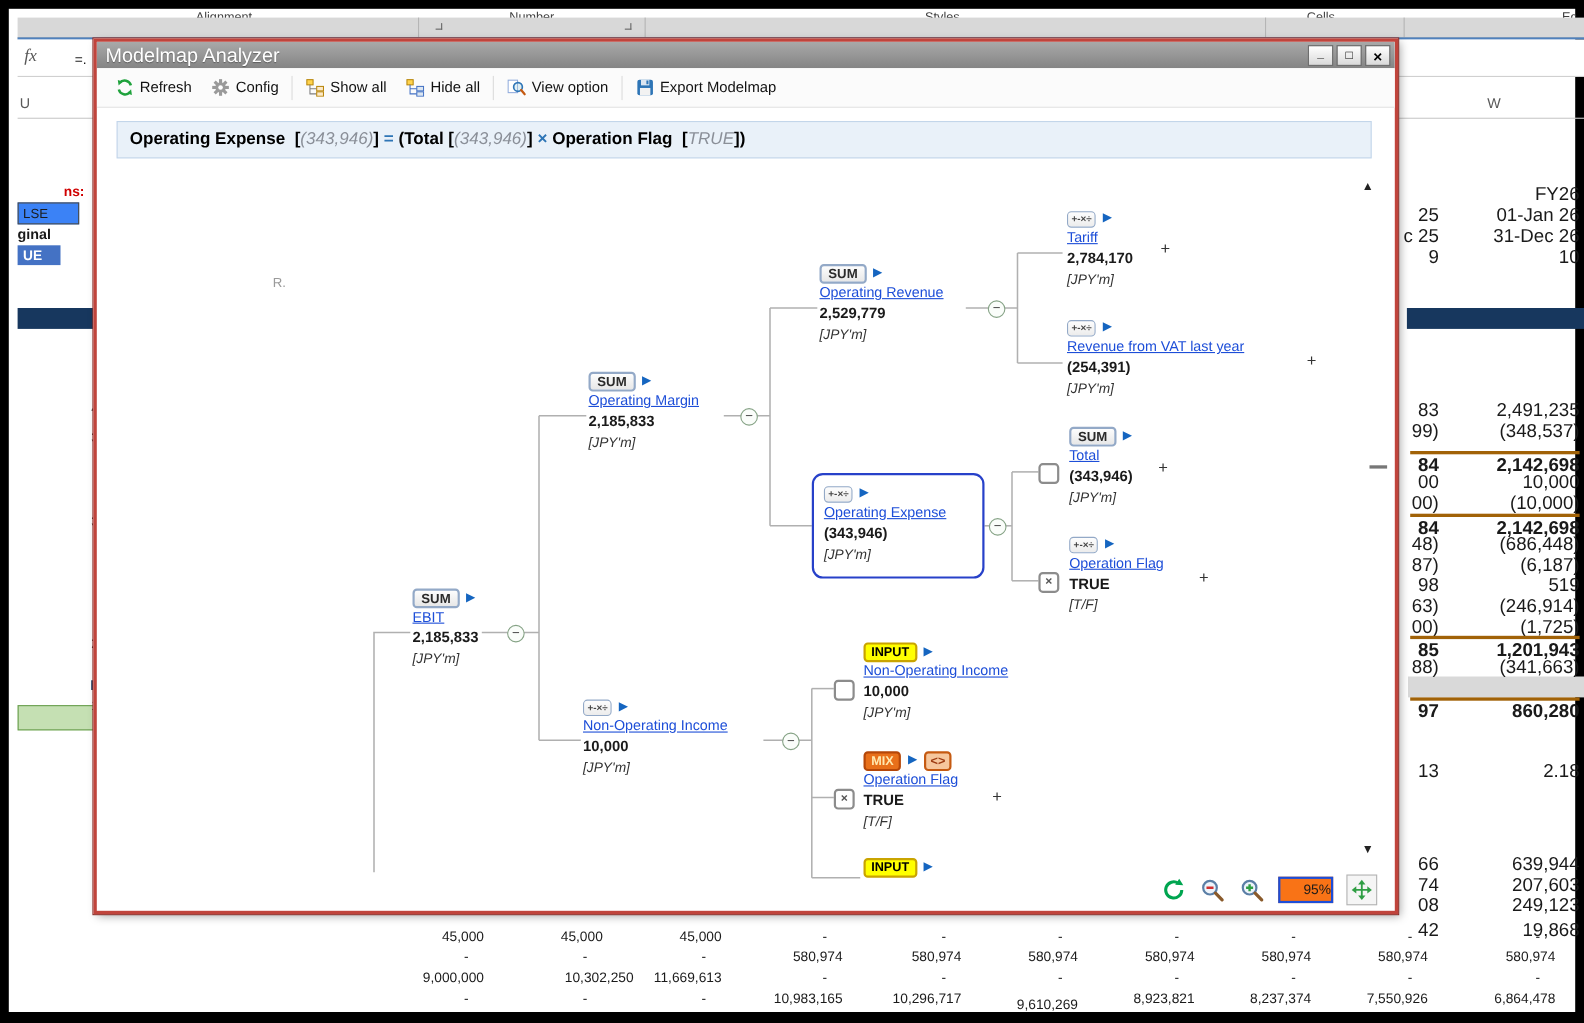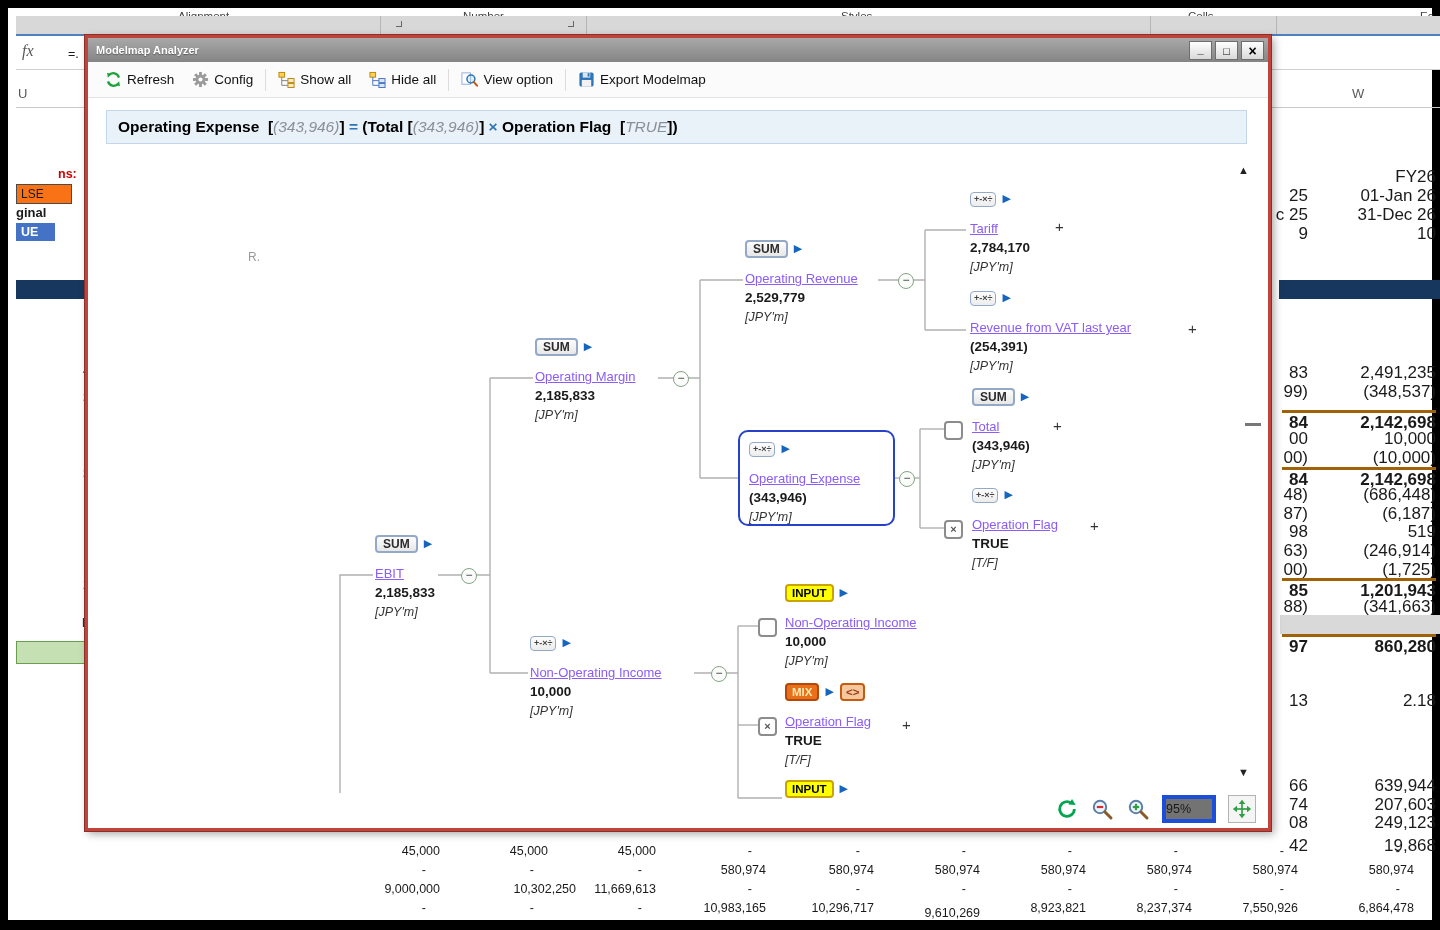--- a/index.html
+++ b/index.html
@@ -13,21 +13,21 @@
   .rsep{position:absolute;top:8px;width:1px;height:18px;background:#b5b5b5;z-index:1}
   .launcher{position:absolute;width:5px;height:5px;border-right:1px solid #666;border-bottom:1px solid #666;z-index:1}
   .fbar-blue{position:absolute;left:8px;top:26px;width:1424px;height:2px;background:#4f81bd;z-index:1}
   .fbar-row{position:absolute;left:8px;top:28px;width:1424px;height:33px;background:#fff;border-bottom:1px solid #d0d0d0;z-index:1}
   .fx{position:absolute;left:14px;top:34px;font-family:"Liberation Serif",serif;font-style:italic;font-size:16px;color:#595959;z-index:1}
   .cellformula{position:absolute;left:60px;top:39px;font-size:12.5px;z-index:1}
   .colhead{position:absolute;top:78px;font-size:13px;color:#595959;z-index:1}
   .headline{position:absolute;left:8px;top:99px;width:1424px;height:1px;background:#c9c9c9;z-index:1}
 
   .redlabel{position:absolute;left:50px;top:159px;font-size:12.5px;font-weight:bold;color:#d00000;z-index:1}
-  .falsecell{position:absolute;left:8px;top:176px;width:50px;height:18px;border:1px solid #4a4a4a;background:#f97316;font-size:12px;line-height:18px;padding-left:4px;z-index:1}
+  .falsecell{position:absolute;left:8px;top:176px;width:50px;height:18px;border:1px solid #4a4a4a;background:#3b82f6;font-size:12px;line-height:18px;padding-left:4px;z-index:1}
   .original{position:absolute;left:8px;top:197px;font-size:13px;font-weight:bold;z-index:1}
   .truecell{position:absolute;left:8px;top:215px;width:34px;height:18px;background:#4472c4;color:#fff;font-weight:bold;font-size:12.5px;line-height:18px;padding-left:5px;z-index:1}
   .navyband{position:absolute;top:272px;height:19px;background:#17375e;z-index:1}
   .mlabel{position:absolute;left:74px;top:607px;font-size:13px;font-weight:bold;color:#17375e;z-index:1}
   .greenbox{position:absolute;left:8px;top:633px;width:72px;height:21px;background:#c5e0b3;border:1px solid #6a9e4f;z-index:1}
   .ldigit{position:absolute;left:64px;width:18px;text-align:right;font-size:12.5px;z-index:1}
 
   #right-table{position:absolute;left:1274px;top:0;width:154px;height:930px;z-index:2}
   .rt-row{position:absolute;left:0;width:154px;height:18px;font-size:17px}
   .rt-row.bold{font-weight:bold}
@@ -37,21 +37,21 @@
   .grayband{position:absolute;left:1272px;top:607px;width:160px;height:19px;background:#d9d9d9;z-index:1}
 
   .bg-cell{position:absolute;width:110px;text-align:right;font-size:12.5px;z-index:2}
 
   
   .dialog{position:absolute;left:85px;top:35px;width:1180px;height:790px;background:#fff;
           border:3px solid #c0443c;box-shadow:0 0 0 1px #8b2f2a,3px 3px 8px rgba(0,0,0,.35);z-index:10}
   .dialog-inner{position:relative;width:1180px;height:790px;overflow:hidden}
   .titlebar{position:absolute;left:0;top:0;width:1180px;height:24px;
             background:linear-gradient(#a9a9a9,#848484);display:flex;align-items:center;z-index:6}
-  .title{color:#fff;font-weight:bold;font-size:11px;padding-left:8px;text-shadow:0 1px 1px rgba(0,0,0,.35)}
+  .title{color:#fff;font-weight:normal;font-size:18px;padding-left:8px;text-shadow:0 1px 1px rgba(0,0,0,.35)}
   .winbtns{position:absolute;right:4px;top:3px;display:flex}
   .wbtn{width:21px;height:17px;background:linear-gradient(#fff,#d9d9d9);border:1px solid #6e6e6e;margin-left:3px;
         display:flex;align-items:center;justify-content:center;font-size:11px;font-weight:bold;color:#000;cursor:pointer}
   .wbtn .mn{transform:translateY(-2px)}
   .wbtn .cl{font-size:14px;line-height:10px}
 
   .toolbar{position:absolute;left:0;top:24px;width:1180px;height:36px;background:#fbfbfb;border-bottom:1px solid #e3e3e3;
            display:flex;align-items:center;padding-left:8px;box-sizing:border-box;z-index:6}
   .tb-item{display:flex;align-items:center;gap:5px;padding:4px 9px;font-size:13.5px;color:#111;cursor:pointer;white-space:nowrap}
   .tb-sep{width:1px;height:22px;background:#dcdcdc;margin:0 3px}
@@ -67,36 +67,36 @@
 
   .node{position:absolute;z-index:3;font-size:13px;line-height:1.25;white-space:nowrap}
   .nrow{display:flex;align-items:center;gap:6px;height:18px}
   .badge{display:inline-block;border-radius:4px;font-weight:bold}
   .b-sum{background:linear-gradient(#fdfdfd,#e7e7e7);border:2px solid #93a9c7;color:#2b2b2b;font-size:12px;padding:0 6px;line-height:14px}
   .b-op{background:linear-gradient(#fdfdfd,#ececec);border:1px solid #93a9c7;color:#444;font-size:9px;padding:2px 3px;line-height:9px}
   .b-input{background:#ffff00;border:2px solid #c9a400;color:#000;font-size:11.5px;padding:0 5px;line-height:14px}
   .b-mix{background:#e8701a;border:2px solid #b54708;color:#ffe9b0;font-size:11.5px;padding:0 5px;line-height:14px}
   .b-ang{background:#f6c79d;border:2px solid #c55a11;color:#9c3a10;font-size:11.5px;padding:0 4px;line-height:14px}
   .tri{color:#1565c0;font-size:11px}
-  .nlabel{display:inline-block;color:#8b5cf6;text-decoration:underline;margin-top:13px;cursor:pointer}
+  .nlabel{display:inline-block;color:#1d4ed8;text-decoration:underline;margin-top:0;cursor:pointer}
   .nvalue{font-weight:bold;margin-top:3px;font-size:13.5px}
   .nunit{font-style:italic;color:#333;margin-top:3px;font-size:12.5px}
 
   .selbox{position:absolute;left:650px;top:392px;width:153px;height:92px;border:2px solid #2741c9;border-radius:10px;background:#fff;z-index:2}
   .mtoggle{position:absolute;width:14px;height:14px;border:1px solid #86a386;border-radius:50%;background:#fafdfa;color:#3d3d3d;
            font-size:12px;line-height:12px;text-align:center;z-index:4;cursor:pointer}
   .obox{position:absolute;width:15px;height:15px;border:2px solid #8c8c8c;border-radius:4px;background:#fff;z-index:4;
         font-size:11px;line-height:14px;text-align:center;color:#555;font-weight:bold}
   .plusic{position:absolute;font-size:15px;color:#333;z-index:4;cursor:pointer}
   .sarrow{position:absolute;font-size:11px;color:#222;z-index:5;cursor:pointer}
   .sthumb{position:absolute;left:1157px;top:385px;width:16px;height:3px;background:#777;z-index:5}
   .straytext{position:absolute;left:160px;top:212px;color:#9a9a9a;font-size:12px;z-index:3}
 
   .zoomctl{position:absolute;left:968px;top:757px;display:flex;align-items:center;gap:12px;z-index:6}
-  .zbox{width:46px;height:20px;border:4px solid #1d4ed8;background:#737373;font-size:12.5px;text-align:left;line-height:20px}
+  .zbox{width:46px;height:20px;border:2px solid #1d4ed8;background:#f97316;font-size:12.5px;text-align:right;line-height:20px}
   .fitbtn{width:26px;height:26px;border:1px solid #b3b3b3;background:#f5f5f5;display:flex;align-items:center;justify-content:center;cursor:pointer}
   .icbtn{cursor:pointer;display:flex;align-items:center}
 </style>
 </head>
 <body>
 
 <div class="screen">
 
   <div class="ribbon"></div>
   <span class="rg" style="left:170px">Alignment</span>

